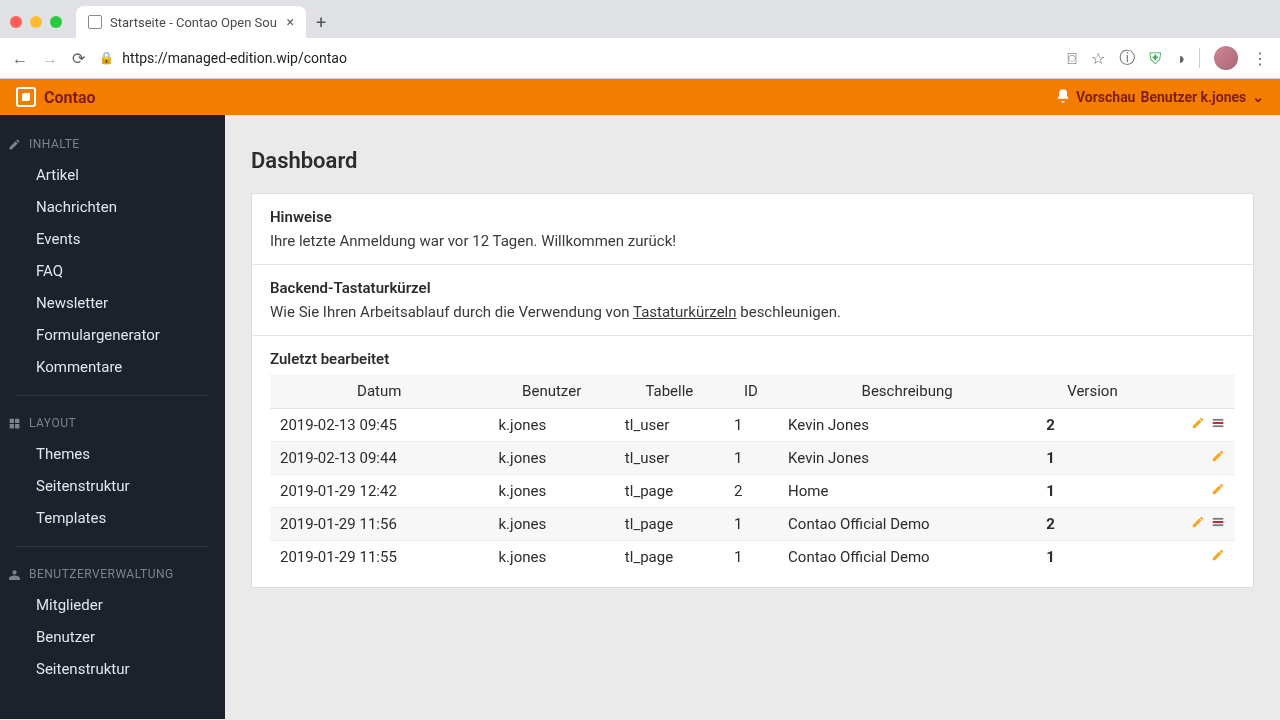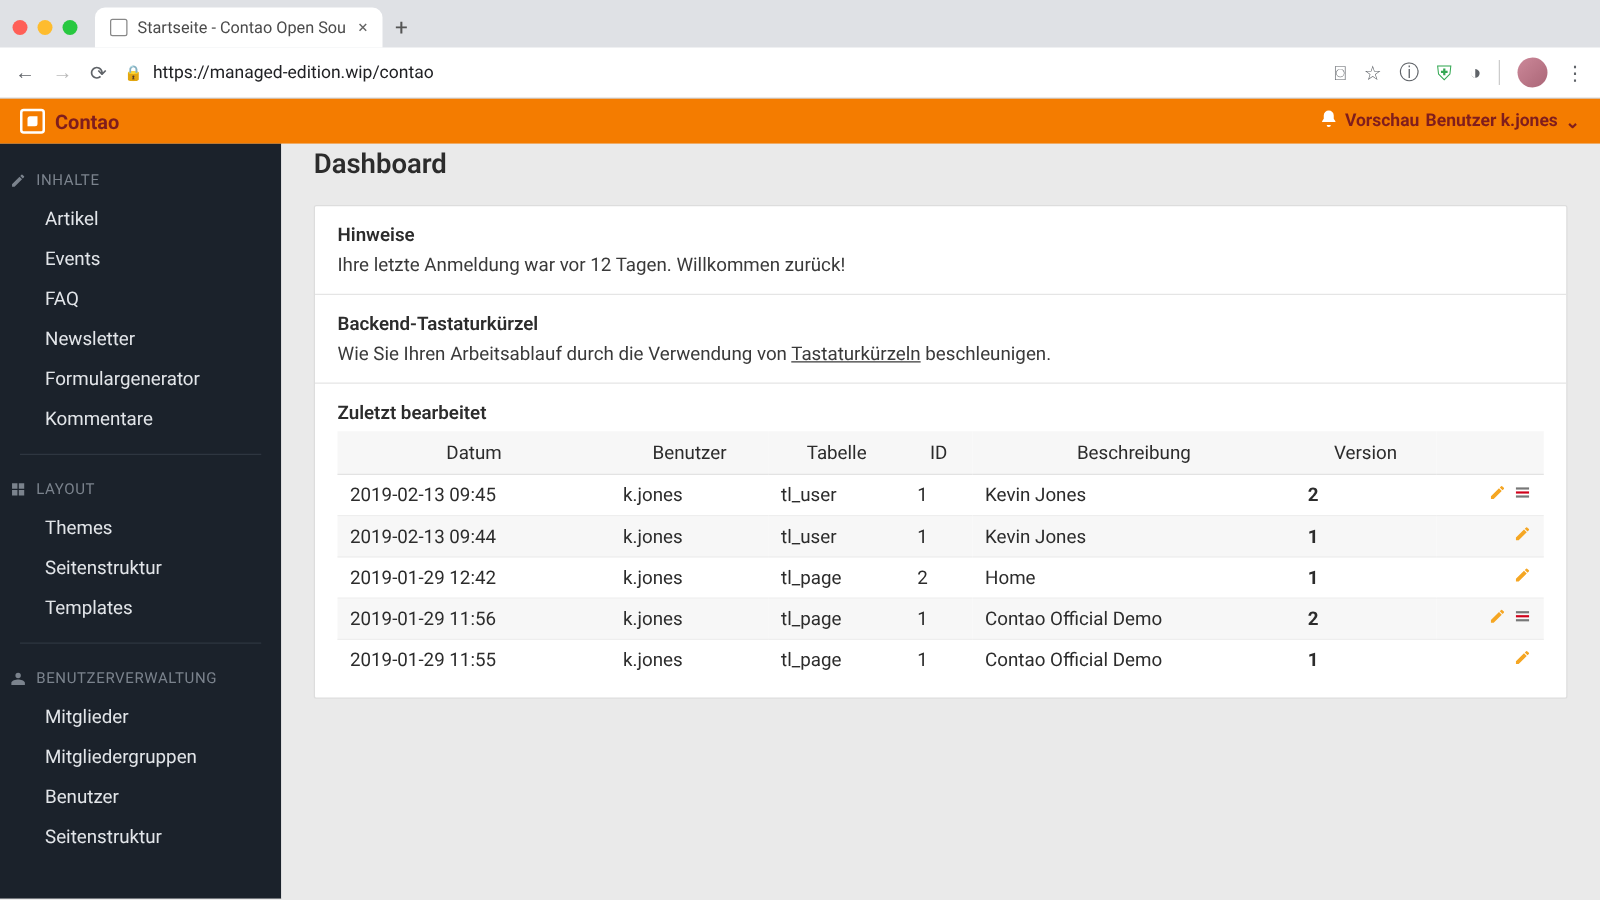--- a/index.html
+++ b/index.html
@@ -37,21 +37,21 @@
 .user-menu { display: flex; align-items: center; gap: 6px; }
 
 
 .app-body { display: flex; height: calc(720px - 38px - 42px - 36px); }
 .sidebar { width: 225px; background: #1b222b; color: #cfd3d8; padding: 14px 0; overflow-y: auto; }
 .sb-group-title { display: flex; align-items: center; gap: 8px; padding: 8px 8px; font-size: 12px; letter-spacing: 0.5px; color: #7b838d; text-transform: uppercase; }
 .sb-group-title svg { width: 13px; height: 13px; fill: #7b838d; }
 .sb-item { padding: 7px 18px 7px 36px; font-size: 15px; color: #e2e5e9; cursor: pointer; }
 .sb-divider { height: 1px; background: #2e3640; margin: 12px 16px; }
 
-.main { flex: 1; padding: 4px 26px; overflow-y: auto; background: #eaeaea; }
+.main { flex: 1; padding: 33px 26px; overflow-y: auto; background: #eaeaea; }
 .page-title { font-size: 22px; font-weight: 600; margin-bottom: 20px; }
 
 .card { background: #fff; border: 1px solid #ddd; border-radius: 2px; margin-bottom: 0; }
 .panel { padding: 14px 18px; border-bottom: 1px solid #e5e5e5; }
 .panel:last-child { border-bottom: none; }
 .panel-title { font-size: 15px; font-weight: 600; margin-bottom: 6px; }
 .panel-text { font-size: 15px; color: #3a3a3a; }
 .panel-text a { color: #3a3a3a; text-decoration: underline; }
 
 table { width: 100%; border-collapse: collapse; font-size: 15px; }
@@ -124,20 +124,21 @@
 
 <div class="app-body">
   <nav class="sidebar" id="sidebar">
       <div class="sb-group-title">
         <svg viewBox="0 0 24 24">
           <path d="M3 17.25V21h3.75L17.81 9.94l-3.75-3.75L3 17.25zM20.71 7.04a1 1 0 000-1.41l-2.34-2.34a1 1 0 00-1.41 0l-1.83 1.83 3.75 3.75 1.83-1.83z"></path>
         </svg>
         <span>INHALTE</span>
       </div>
       <div class="sb-item">Artikel</div>
+      <div class="sb-item">Nachrichten</div>
       <div class="sb-item">Events</div>
       <div class="sb-item">FAQ</div>
       <div class="sb-item">Newsletter</div>
       <div class="sb-item">Formulargenerator</div>
       <div class="sb-item">Kommentare</div>
       <div class="sb-divider"></div>
       <div class="sb-group-title">
         <svg viewBox="0 0 24 24">
           <path d="M3 3h8v8H3V3zm10 0h8v8h-8V3zM3 13h8v8H3v-8zm10 0h8v8h-8v-8z"></path>
         </svg>
@@ -147,21 +148,20 @@
       <div class="sb-item">Seitenstruktur</div>
       <div class="sb-item">Templates</div>
       <div class="sb-divider"></div>
       <div class="sb-group-title">
         <svg viewBox="0 0 24 24">
           <path d="M12 12a4 4 0 100-8 4 4 0 000 8zm0 2c-3.3 0-10 1.7-10 5v3h20v-3c0-3.3-6.7-5-10-5z"></path>
         </svg>
         <span>BENUTZERVERWALTUNG</span>
       </div>
       <div class="sb-item">Mitglieder</div>
-      <div class="sb-item">Mitgliedergruppen</div>
       <div class="sb-item">Benutzer</div>
       <div class="sb-item">Seitenstruktur</div>
     </nav>
 
   <main class="main">
     <h1 class="page-title">Dashboard</h1>
 
     <div class="card">
       <div class="panel">
         <div class="panel-title">Hinweise</div>

